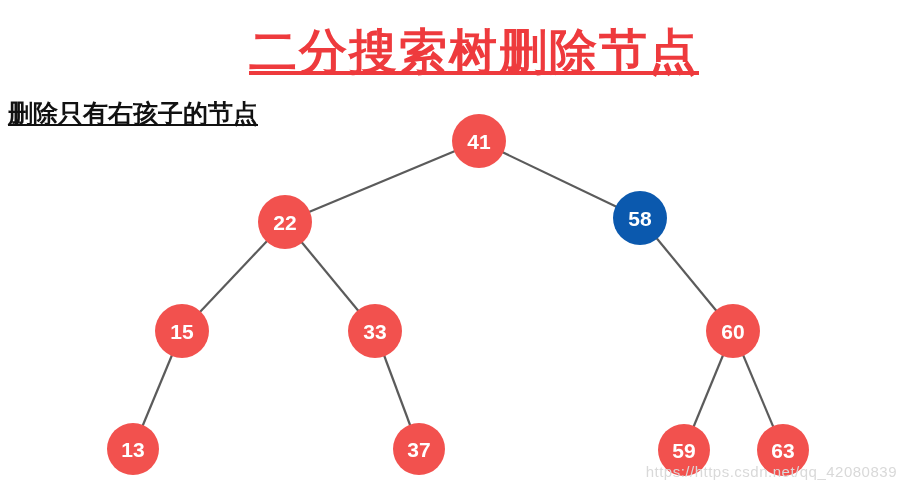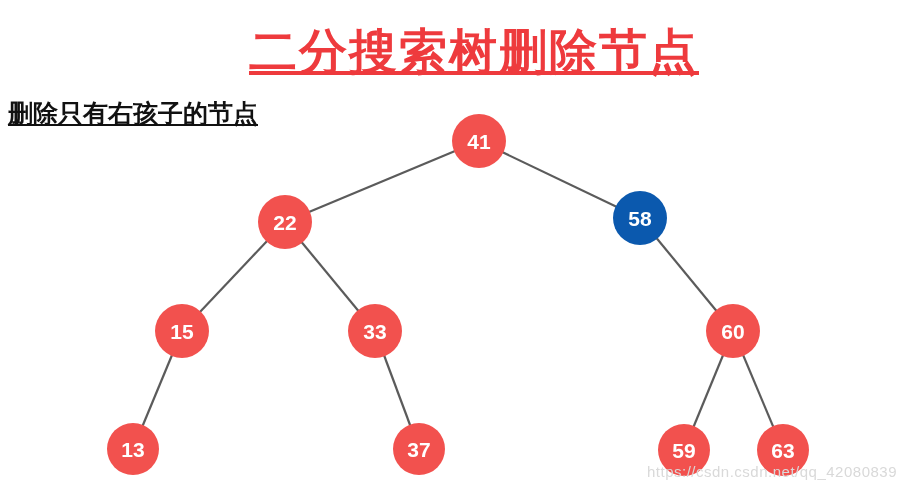--- a/index.html
+++ b/index.html
@@ -92,14 +92,14 @@
       <circle cx="133" cy="449" r="26" fill="#f2514e"></circle>
       <text x="133" y="449" dy="7.5" class="node-label">13</text>
       <circle cx="419" cy="449" r="26" fill="#f2514e"></circle>
       <text x="419" y="449" dy="7.5" class="node-label">37</text>
       <circle cx="684" cy="450" r="26" fill="#f2514e"></circle>
       <text x="684" y="450" dy="7.5" class="node-label">59</text>
       <circle cx="783" cy="450" r="26" fill="#f2514e"></circle>
       <text x="783" y="450" dy="7.5" class="node-label">63</text>
     </svg>
 
-  <div class="watermark" style="color: rgb(217, 217, 217);">https://csdn.csdn.net/qq_42080839</div>
+  <div class="watermark" style="color: rgb(217, 217, 217);">https://https.csdn.net/qq_42080839</div>
 </div>
 
 </body></html>

